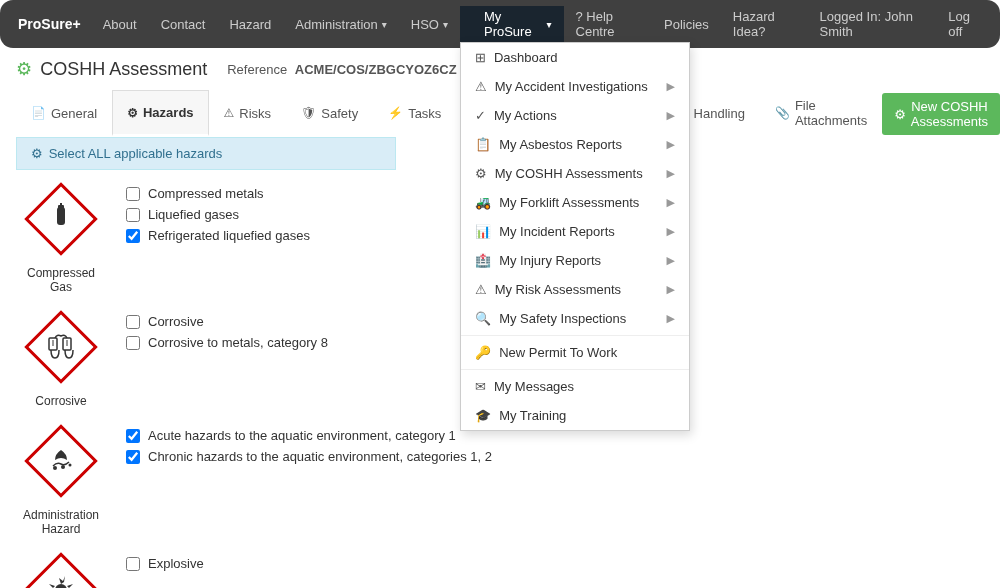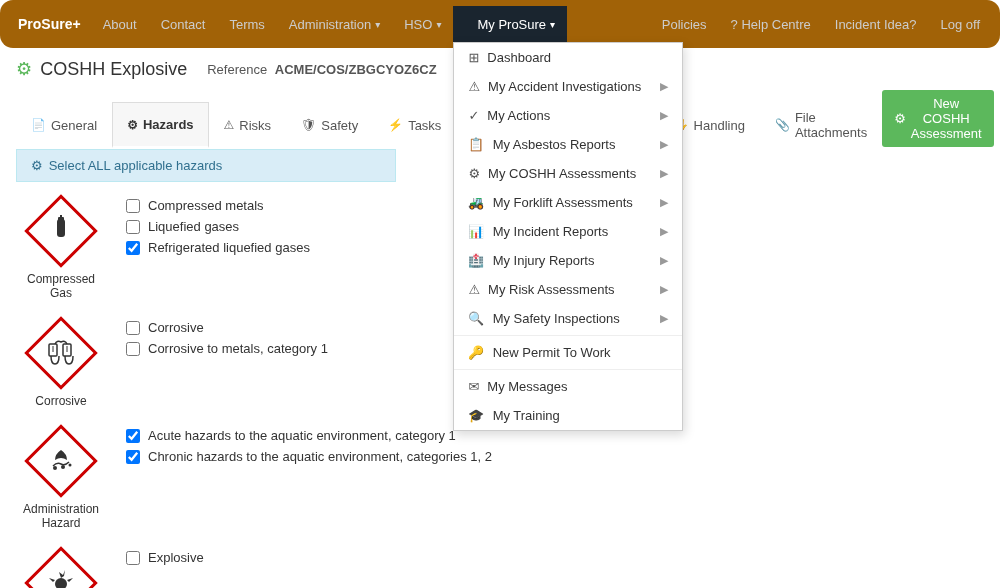--- a/index.html
+++ b/index.html
@@ -1,20 +1,20 @@
 <!DOCTYPE html>
 <html><head>
   <meta charset="utf-8">
   <style>
     * { box-sizing: border-box; margin: 0; padding: 0; }
     body { font-family: Arial, sans-serif; font-size: 13px; background: #fff; color: #333; }
 
     
     .top-nav {
-      background: #a16207;
+      background: #404040;
       display: flex;
       align-items: center;
       height: 48px;
       padding: 0 8px;
       border-radius: 13px;
     }
     .top-nav-brand {
       color: #fff;
       font-weight: bold;
       font-size: 14px;
@@ -162,21 +162,21 @@
     .hazard-icon-col {
       width: 90px;
       display: flex;
       flex-direction: column;
       align-items: center;
     }
     .hazard-label {
       font-size: 12px;
       text-align: center;
       color: #333;
-      margin-top: 8px;
+      margin-top: 14px;
     }
     .hazard-items-col {
       flex: 1;
       padding-left: 20px;
     }
     .hazard-item-row {
       display: flex;
       align-items: center;
       margin-bottom: 6px;
       gap: 8px;
@@ -191,21 +191,21 @@
       color: #333;
     }
   </style>
 </head>
 <body>
 
 <nav class="top-nav">
   <span class="top-nav-brand">ProSure+</span>
   <span class="top-nav-item">About</span>
   <span class="top-nav-item">Contact</span>
-  <span class="top-nav-item">Terms</span>
+  <span class="top-nav-item">Hazard</span>
   <span class="top-nav-item">Administration <span class="caret">▾</span></span>
   <span class="top-nav-item">HSO <span class="caret">▾</span></span>
   <span class="top-nav-item active" style="position:relative;padding-left:24px;">
     My ProSure <span class="caret">▾</span>
 
     
     <div class="dropdown-wrapper">
       <div class="dropdown-item">
         <span class="icon">⊞</span>
         Dashboard
@@ -266,33 +266,34 @@
         My Messages
       </div>
       <div class="dropdown-item">
         <span class="icon">🎓</span>
         My Training
       </div>
     </div>
   </span>
 
   <div class="top-nav-right">
+    <span class="top-nav-item">? Help Centre</span>
     <span class="top-nav-item">Policies</span>
-    <span class="top-nav-item">? Help Centre</span>
-    <span class="top-nav-item">Incident Idea?</span>
+    <span class="top-nav-item">Hazard Idea?</span>
+    <span class="top-nav-item">Logged In: John Smith</span>
     <span class="top-nav-item">Log off</span>
   </div>
 </nav>
 
 <div class="main-content">
 
   <div class="page-header">
     <h1 class="page-title">
       <span style="color:#5cb85c;">⚙</span>
-      <span>COSHH Explosive</span>
+      <span>COSHH Assessment</span>
     </h1>
     <span class="page-ref">
       <span>Reference</span>
       <span class="page-ref-value">ACME/COS/ZBGCYOZ6CZ</span>
     </span>
   </div>
 
   <div class="tabs-row">
     <div class="tabs-container">
       <div class="tab">
@@ -328,21 +329,21 @@
         <span class="tab-icon">🖐</span>
         Handling
       </div>
       <div class="tab">
         <span class="tab-icon">📎</span>
         File Attachments
       </div>
     </div>
     <button class="new-assessment-btn">
       <span>⚙</span>
-      <span>New COSHH Assessment</span>
+      <span>New COSHH Assessments</span>
     </button>
   </div>
 
   <div class="select-all-bar">
     <span>⚙</span>
     <span>Select ALL applicable hazards</span>
   </div>
 
   <div>
 
@@ -395,21 +396,21 @@
         </div>
         <div class="hazard-label">Corrosive</div>
       </div>
       <div class="hazard-items-col">
         <div class="hazard-item-row">
           <input type="checkbox" style="">
           <span class="hazard-item-label">Corrosive</span>
         </div>
         <div class="hazard-item-row">
           <input type="checkbox" style="">
-          <span class="hazard-item-label">Corrosive to metals, category 1</span>
+          <span class="hazard-item-label">Corrosive to metals, category 8</span>
         </div>
       </div>
     </div>
 
     <div class="hazard-section">
       <div class="hazard-icon-col">
         <div style="position:relative; width:66px; height:66px; display:flex; align-items:center; justify-content:center;">
           <div style="width:52px; height:52px; transform:rotate(45deg); background:#fff; border:3px solid #cc0000; position:absolute;"></div>
           <div style="position:relative; z-index:1;">
             <svg width="28" height="28" viewBox="0 0 28 28">

